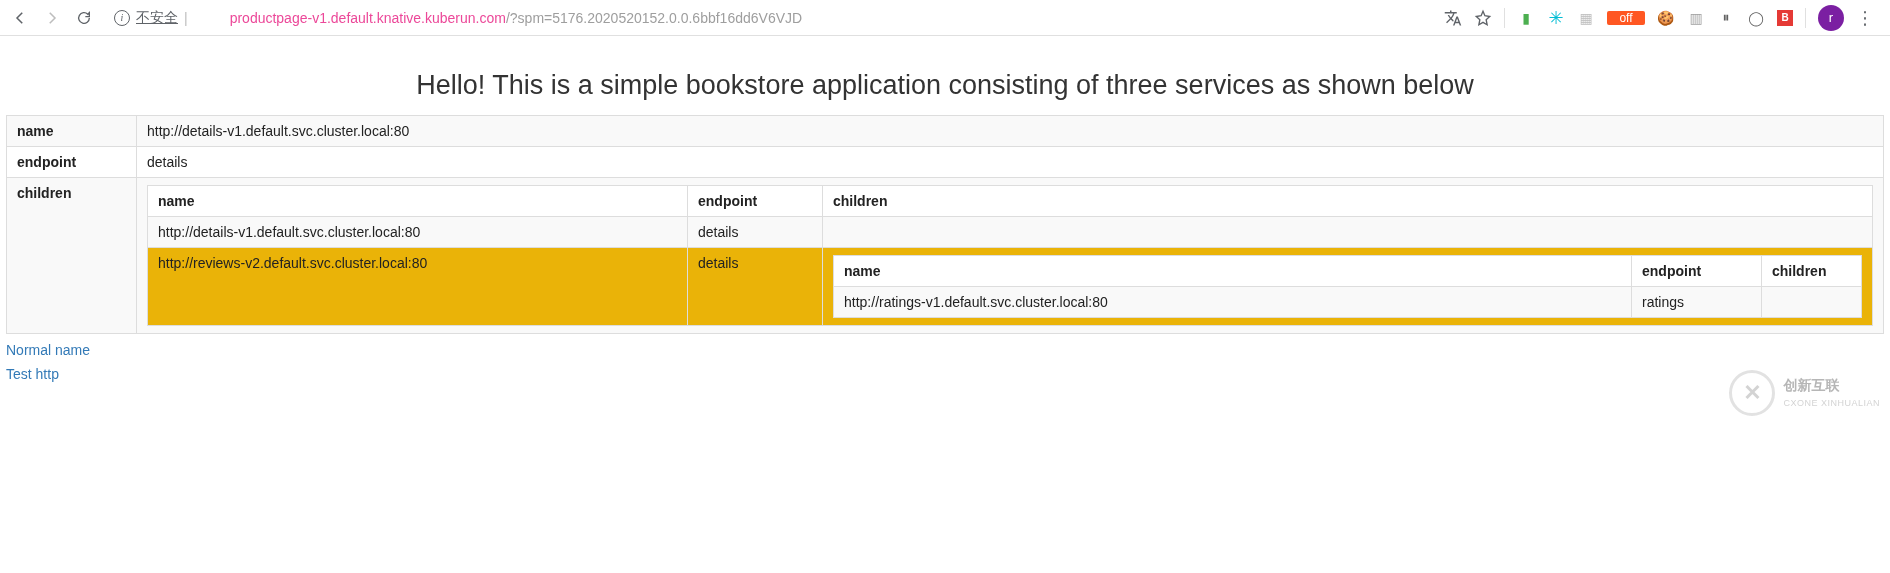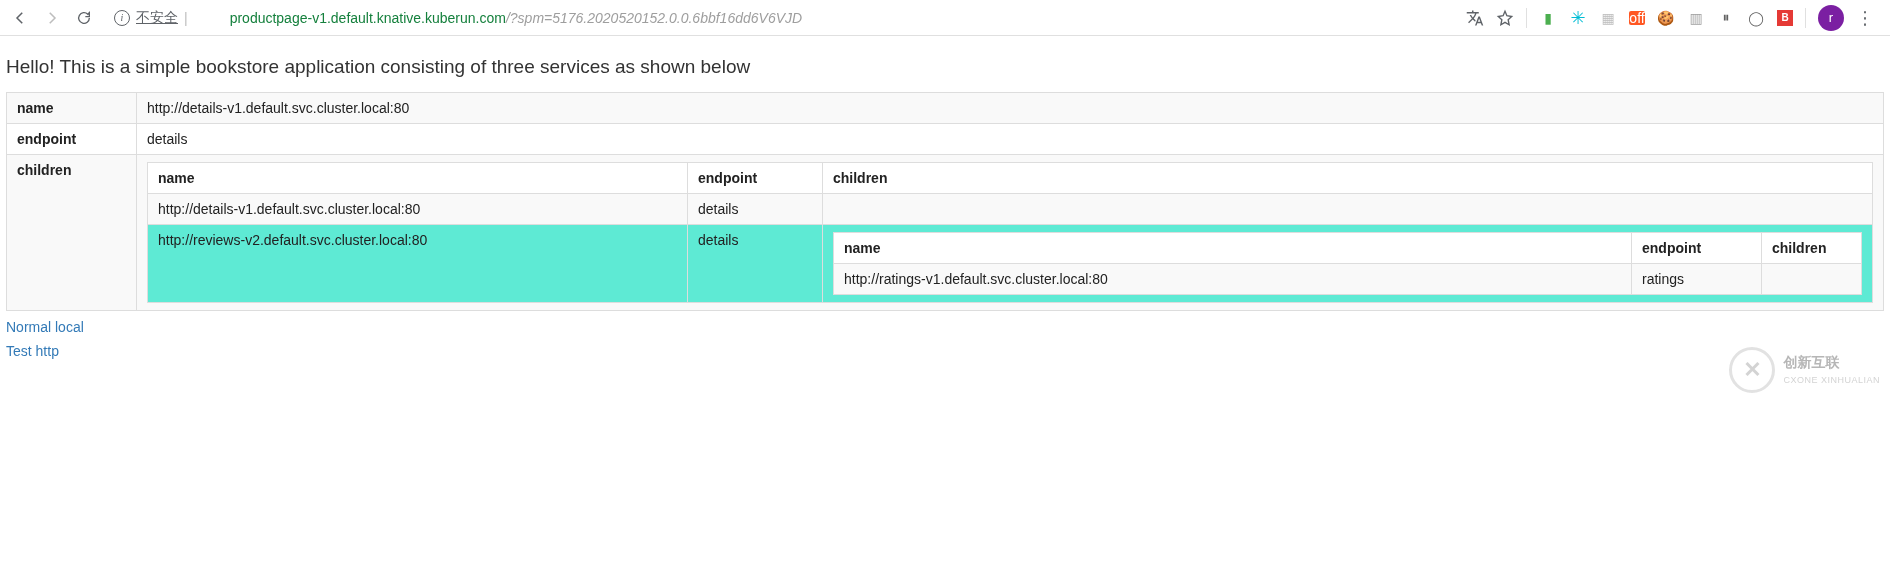--- a/index.html
+++ b/index.html
@@ -35,38 +35,38 @@
       font-size: 14px;
       gap: 6px;
     }
     .info-icon-o {
       width: 16px; height: 16px; border: 1.5px solid #5f6368; border-radius: 50%;
       display: inline-flex; align-items: center; justify-content: center;
       font-size: 10px; font-family: serif; font-style: italic;
     }
     .addr-insecure { color: #5f6368; text-decoration: underline; }
     .addr-sep { color: #bdbdbd; }
-    .addr-host { color: #15803d; padding-left: 36px; }
-    .addr-rest { color: #9e9e9e; font-style: italic; }
+    .addr-host { color: #ec4899; padding-left: 36px; }
+    .addr-rest { color: #9e9e9e; }
     .tool-icons { display: flex; align-items: center; gap: 12px; padding-right: 8px; }
     .ticon {
       width: 18px; height: 18px; display: inline-flex; align-items: center; justify-content: center;
       font-size: 14px; color: #5f6368;
     }
     .ext-divider { width: 1px; height: 20px; background: #e0e0e0; }
     .avatar-circle {
       width: 26px; height: 26px; border-radius: 50%; background: #7b1fa2; color: #fff;
       display: inline-flex; align-items: center; justify-content: center; font-size: 13px;
     }
     .more-dots { font-size: 18px; color: #5f6368; }
 
     
     .page { padding: 8px 6px 40px 6px; position: relative; }
     h3.hero {
-      font-size: 19px; font-weight: 400; color: #333; margin: 12px 0 14px 0;
+      font-size: 27px; font-weight: 400; color: #333; margin: 26px 0 14px 0; text-align: center;
     }
     p.sub {
       font-size: 16px; font-weight: 400; color: #333; margin: 28px 0 12px 0;
     }
     a.link { color: #337ab7; text-decoration: none; font-size: 14px; display: inline-block; margin-top: 8px; }
 
     table.outer, table.inner, table.inner2 {
       border-collapse: collapse;
       width: 100%;
       font-size: 14px;
@@ -93,21 +93,21 @@
     table.inner > thead > tr > th,
     table.inner > tbody > tr > td {
       border: 1px solid #ddd;
       padding: 7px 10px;
       text-align: left;
       vertical-align: top;
       font-weight: 400;
     }
     table.inner > thead > tr > th { font-weight: 700; background: #fff; }
     table.inner > tbody > tr:nth-child(1) > td { background: #f9f9f9; }
-    table.inner > tbody > tr:nth-child(2) > td { background: #5eead4; }
+    table.inner > tbody > tr:nth-child(2) > td { background: #eab308; }
 
     table.inner col.c1 { width: 540px; }
     table.inner col.c2 { width: 135px; }
     table.inner col.c3 { }
 
     table.inner2 { }
     table.inner2 > thead > tr > th,
     table.inner2 > tbody > tr > td {
       border: 1px solid #ddd;
       padding: 7px 10px;
@@ -176,21 +176,21 @@
     </span>
     <span class="ticon">
       <svg width="18" height="18" viewBox="0 0 24 24">
           <path fill="none" stroke="#5f6368" stroke-width="1.8" d="M12 3l2.5 5.9L21 10l-4.8 4.3L17.5 21 12 17.8 6.5 21l1.3-6.7L3 10l6.5-1.1z"></path>
         </svg>
     </span>
     <span class="ext-divider"></span>
     <span class="ticon" style="color:#4caf50">▮</span>
     <span class="ticon" style="color:#00bcd4;font-size:18px">✳</span>
     <span class="ticon" style="color:#bdbdbd">▦</span>
-    <span class="ticon" style="background:#ff5722;color:#fff;font-size:14px;width:16px;height:14px;border-radius:2px">off</span>
+    <span class="ticon" style="background:#ff5722;color:#fff;font-size:12px;width:38px;height:14px;border-radius:2px">off</span>
     <span class="ticon" style="color:#ff9800">🍪</span>
     <span class="ticon" style="color:#9e9e9e">▥</span>
     <span class="ticon" style="color:#616161">⏸</span>
     <span class="ticon" style="color:#616161">◯</span>
     <span class="ticon" style="background:#e53935;color:#fff;width:16px;height:16px;font-size:10px;font-weight:bold">B</span>
     <span class="ext-divider"></span>
     <span class="avatar-circle">r</span>
     <span class="more-dots">⋮</span>
   </div>
 </div>
@@ -263,21 +263,21 @@
               </tr>
             </tbody>
           </table>
 
         </td>
       </tr>
     </tbody>
   </table>
 
 
-  <a href="#" class="link">Normal local</a><br>
+  <a href="#" class="link">Normal name</a><br>
   <a href="#" class="link">Test http</a>
 
   <div class="watermark">
     <span class="wm-circle">
         <span class="wm-x">✕</span>
       </span>
     <span class="wm-text">
       <strong>创新互联</strong>
       <small>CXONE XINHUALIAN</small>
     </span>

